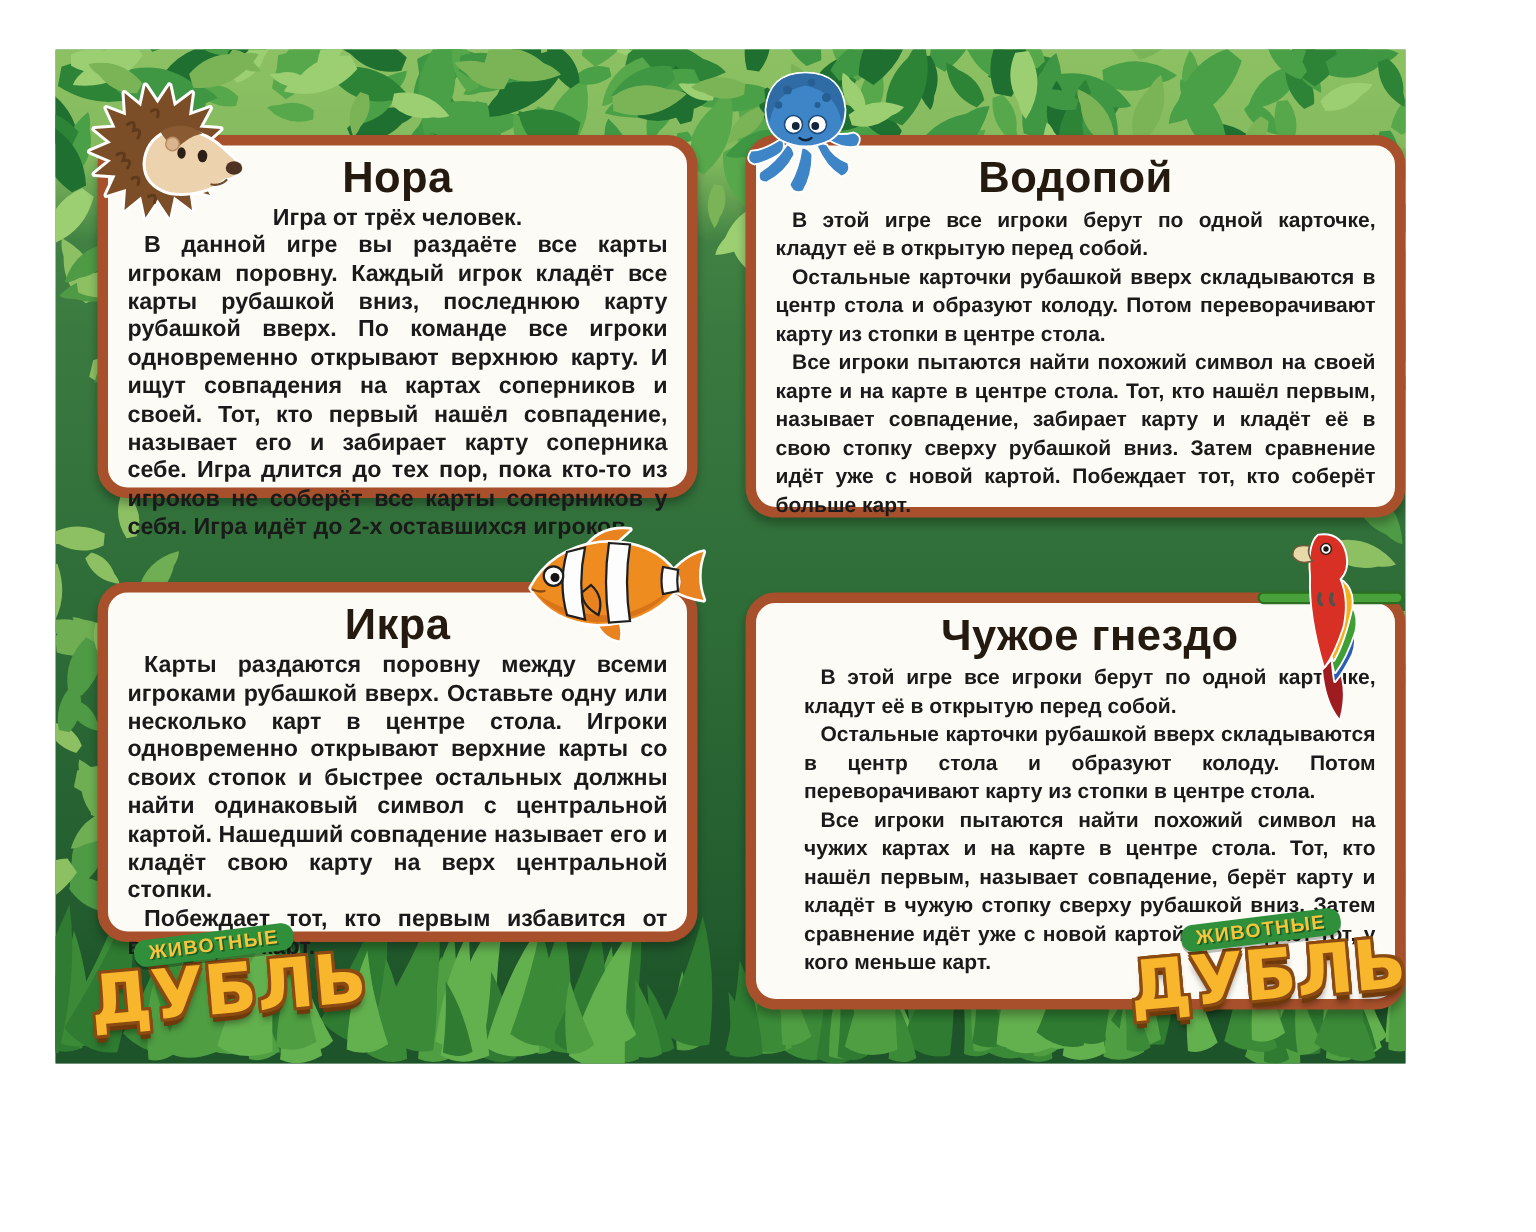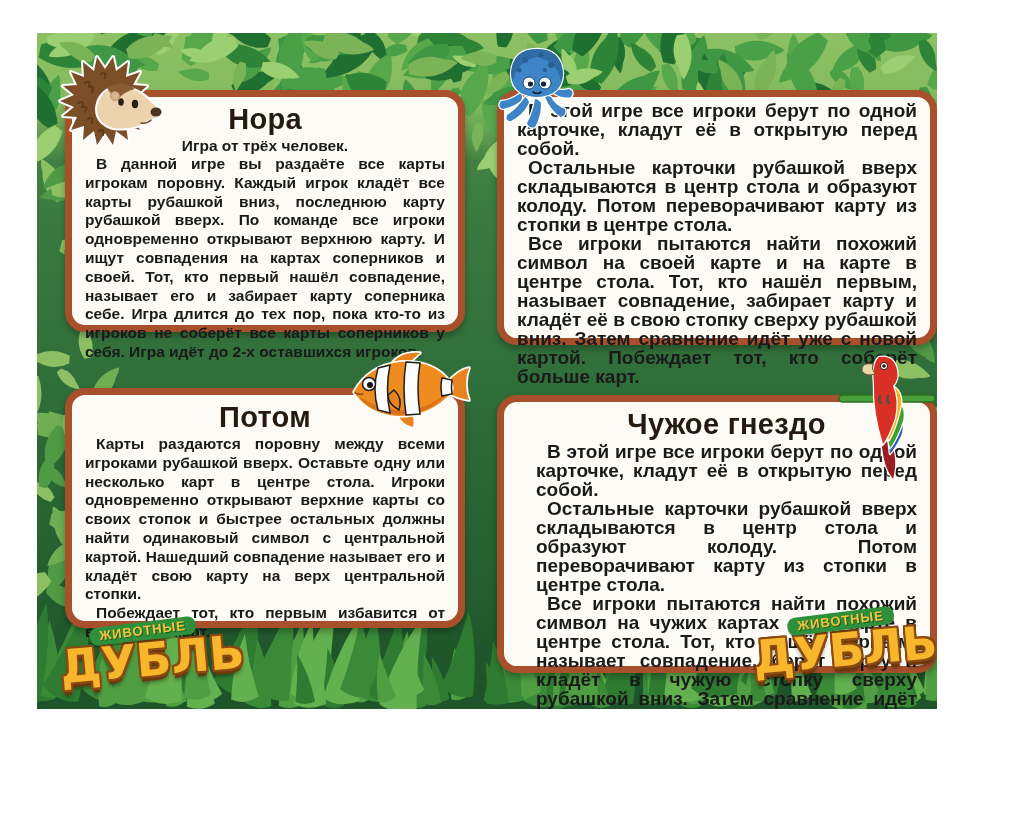--- a/index.html
+++ b/index.html
@@ -15,21 +15,21 @@
   .foliage-bottom{left:0;top:583px;width:900px;height:93px;
           background:linear-gradient(180deg,rgba(29,84,41,0) 0%,#1d5429 72%);}
   .panel{position:absolute;background:#fcfbf6;border:7px solid #a7502b;border-radius:20px;
          box-sizing:border-box;padding:4px 13px 6px;color:#1a1a1a;z-index:2;
          box-shadow:0 4px 6px rgba(0,0,0,0.28);}
   .panel h2{margin:2px 0 1px;text-align:center;font-size:29px;font-weight:700;color:#241a10;letter-spacing:.3px;}
   .panel p{margin:0;font-size:15.5px;line-height:18.8px;text-align:justify;text-indent:11px;font-weight:bold;}
   .panel .subtitle{text-align:center;text-indent:0;line-height:18px;}
   .p1{left:28px;top:57px;width:400px;height:242px;}
   .p2{left:460px;top:57px;width:440px;height:255px;}
-  .p2 p,.p4 p{font-size:19px;line-height:19px;}
+  .p2 p,.p4 p{font-size:14px;line-height:19px;}
   .p3{left:28px;top:355px;width:400px;height:240px;}
   .p4{left:460px;top:362px;width:440px;height:278px;padding-left:32px;}
   .sticker{position:absolute;z-index:3;}
   .sticker svg{display:block;width:100%;height:100%;overflow:visible;}
   .hedgehog{left:18px;top:18px;width:112px;height:100px;}
   .octopus{left:458px;top:10px;width:84px;height:92px;}
   .clownfish{left:305px;top:315px;width:130px;height:85px;}
   .parrot{left:800px;top:316px;width:100px;height:135px;}
   .logo{position:absolute;z-index:4;text-align:center;transform:rotate(-5deg);}
   .logo-left{left:22px;top:588px;width:170px;}
@@ -471,27 +471,28 @@
         </svg>
       </div>
 
     <section class="panel p1">
       <h2>Нора</h2>
       <p class="subtitle">Игра от трёх человек.</p>
       <p>В данной игре вы раздаёте все карты игрокам поровну. Каждый игрок кладёт все карты рубашкой вниз, последнюю карту рубашкой вверх. По команде все игроки одновременно открывают верхнюю карту. И ищут совпадения на картах соперников и своей. Тот, кто первый нашёл совпадение, называет его и забирает карту соперника себе. Игра длится до тех пор, пока кто-то из игроков не соберёт все карты соперников у себя. Игра идёт до 2-х оставшихся игроков.</p>
     </section>
 
     <section class="panel p2">
+      <h2>Водопой</h2>
       <p>В этой игре все игроки берут по одной карточке, кладут её в открытую перед собой.</p>
       <p>Остальные карточки рубашкой вверх складываются в центр стола и образуют колоду. Потом переворачивают карту из стопки в центре стола.</p>
       <p>Все игроки пытаются найти похожий символ на своей карте и на карте в центре стола. Тот, кто нашёл первым, называет совпадение, забирает карту и кладёт её в свою стопку сверху рубашкой вниз. Затем сравнение идёт уже с новой картой. Побеждает тот, кто соберёт больше карт.</p>
     </section>
 
     <section class="panel p3">
-      <h2>Потом</h2>
+      <h2>Икра</h2>
       <p>Карты раздаются поровну между всеми игроками рубашкой вверх. Оставьте одну или несколько карт в центре стола. Игроки одновременно открывают верхние карты со своих стопок и быстрее остальных должны найти одинаковый символ с центральной картой. Нашедший совпадение называет его и кладёт свою карту на верх центральной стопки.</p>
       <p>Побеждает тот, кто первым избавится от всех своих карт.</p>
     </section>
 
     <section class="panel p4">
       <h2>Чужое гнездо</h2>
       <p>В этой игре все игроки берут по одной карточке, кладут её в открытую перед собой.</p>
       <p>Остальные карточки рубашкой вверх складываются в центр стола и образуют колоду. Потом переворачивают карту из стопки в центре стола.</p>
       <p>Все игроки пытаются найти похожий символ на чужих картах и на карте в центре стола. Тот, кто нашёл первым, называет совпадение, берёт карту и кладёт в чужую стопку сверху рубашкой вниз. Затем сравнение идёт уже с новой картой. Побеждает тот, у кого меньше карт.</p>
     </section>

